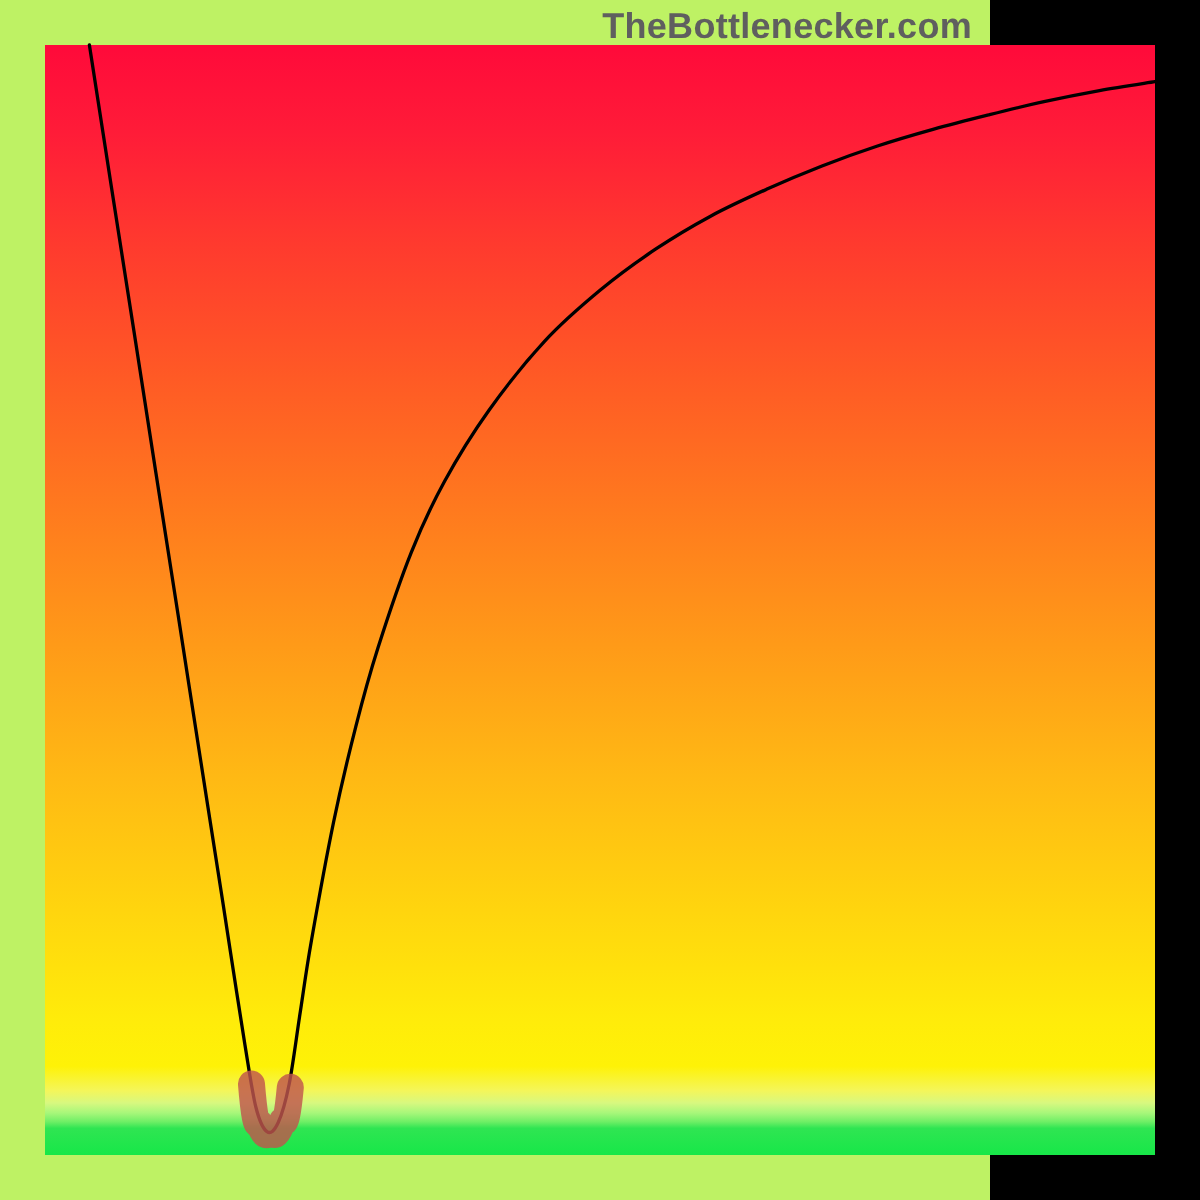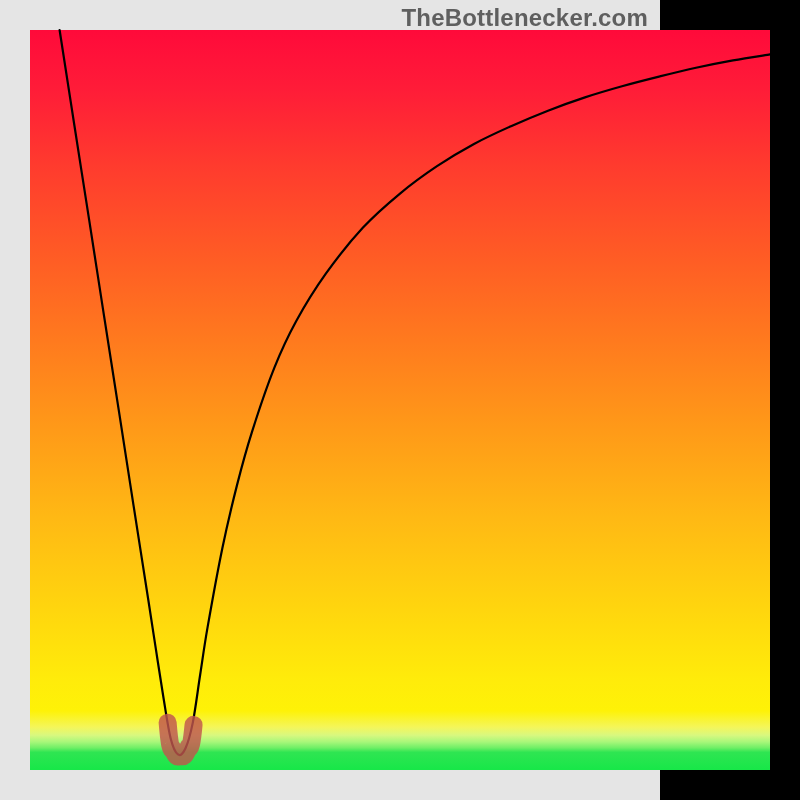--- a/index.html
+++ b/index.html
@@ -1,21 +1,21 @@
 <!DOCTYPE html>
 <html><head>
 <meta charset="utf-8">
 <style>
   * { margin: 0; padding: 0; box-sizing: border-box; }
   html, body { width: 800px; height: 800px; overflow: hidden; background: #000; }
   .stage {
     position: relative;
     width: 660px;
     height: 800px;
-    background: #e5e5e5;
+    background: #bef264;
   }
   .watermark {
     position: absolute;
     top: 4px;
     right: 12px;
     font-family: Arial, Helvetica, sans-serif;
     font-size: 24px;
     font-weight: 600;
     color: #5f5f5f;
     letter-spacing: 0.2px;

